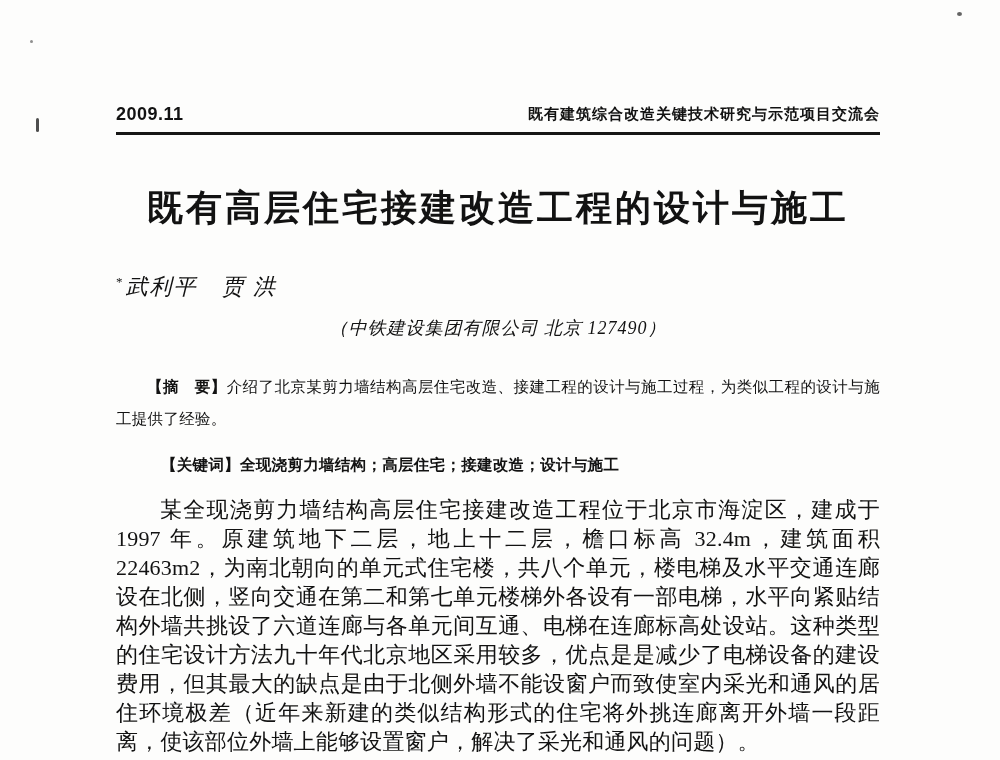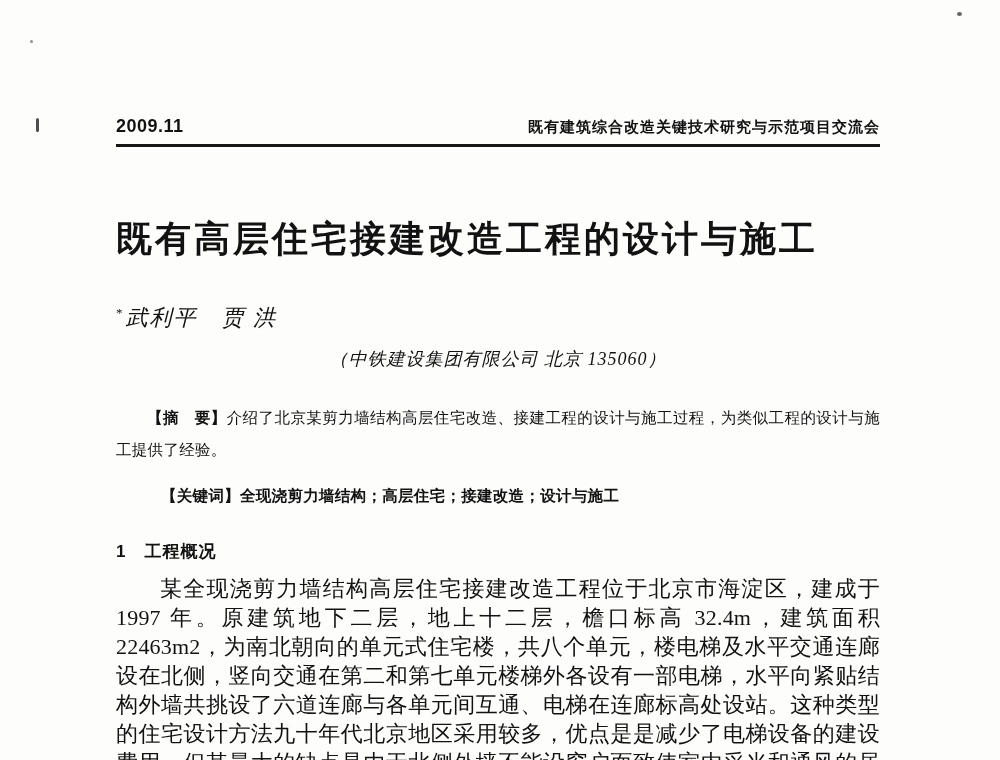--- a/index.html
+++ b/index.html
@@ -18,41 +18,40 @@
     color: #121212;
   }
   .content {
     padding: 104px 120px 0 116px;
   }
 
   
   .running-head {
     display: flex;
     justify-content: space-between;
-    align-items: flex-end;
+    align-items: center;
     border-bottom: 3px solid #161616;
     padding-bottom: 7px;
-    margin-top: 12px;
   }
   .head-date {
     font-family: "Liberation Sans", "DejaVu Sans", sans-serif;
     font-weight: bold;
     font-size: 18px;
     letter-spacing: 0.5px;
   }
   .head-conf {
     font-weight: bold;
     font-size: 15px;
     letter-spacing: 1px;
   }
 
   
   .paper-title {
-    margin-top: 67px;
-    text-align: left;
+    margin-top: 48px;
+    text-align: center;
     font-family: "Liberation Sans", "DejaVu Sans", sans-serif;
     font-weight: bold;
     font-size: 36px;
     letter-spacing: 3px;
     line-height: 50px;
   }
   .authors-line {
     margin-top: 34px;
     text-align: left;
     font-size: 22px;
@@ -139,24 +138,23 @@
 
     <div class="running-head">
       <span class="head-date">2009.11</span>
       <span class="head-conf">既有建筑综合改造关键技术研究与示范项目交流会</span>
     </div>
 
     <h1 class="paper-title">既有高层住宅接建改造工程的设计与施工</h1>
 
     <div class="authors-line"><sup>*</sup><span>武利平　贾 洪</span></div>
 
-    <div class="affiliation-line">（中铁建设集团有限公司 北京 135060）</div>
+    <div class="affiliation-line">（中铁建设集团有限公司 北京 127490）</div>
 
     <p class="abstract-para"><span class="block-label">【摘　要】</span><span>介绍了北京某剪力墙结构高层住宅改造、接建工程的设计与施工过程，为类似工程的设计与施工提供了经验。</span></p>
 
     <p class="keywords-para"><span class="block-label">【关键词】</span><span>全现浇剪力墙结构；高层住宅；接建改造；设计与施工</span></p>
 
-    <h2 class="section-heading">1　工程概况</h2>
 
     <p class="body-para">某全现浇剪力墙结构高层住宅接建改造工程位于北京市海淀区，建成于 1997 年。原建筑地下二层，地上十二层，檐口标高 32.4m，建筑面积 22463m2，为南北朝向的单元式住宅楼，共八个单元，楼电梯及水平交通连廊设在北侧，竖向交通在第二和第七单元楼梯外各设有一部电梯，水平向紧贴结构外墙共挑设了六道连廊与各单元间互通、电梯在连廊标高处设站。这种类型的住宅设计方法九十年代北京地区采用较多，优点是是减少了电梯设备的建设费用，但其最大的缺点是由于北侧外墙不能设窗户而致使室内采光和通风的居住环境极差（近年来新建的类似结构形式的住宅将外挑连廊离开外墙一段距离，使该部位外墙上能够设置窗户，解决了采光和通风的问题）。</p>
 
   </div>
 </div>
 
 </body></html>

